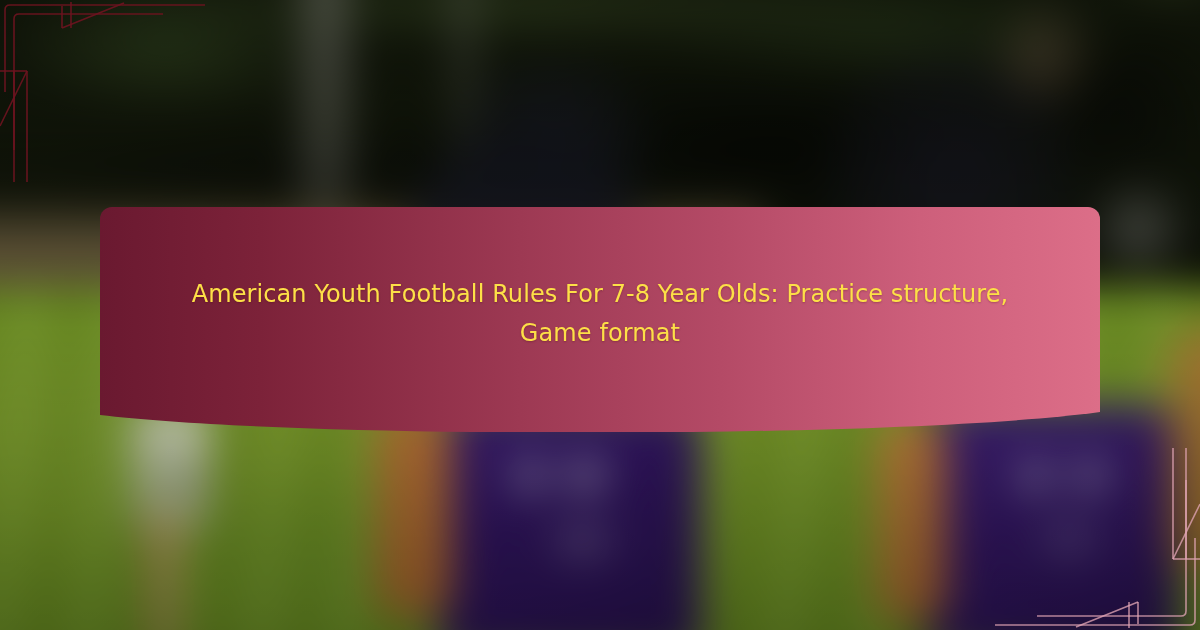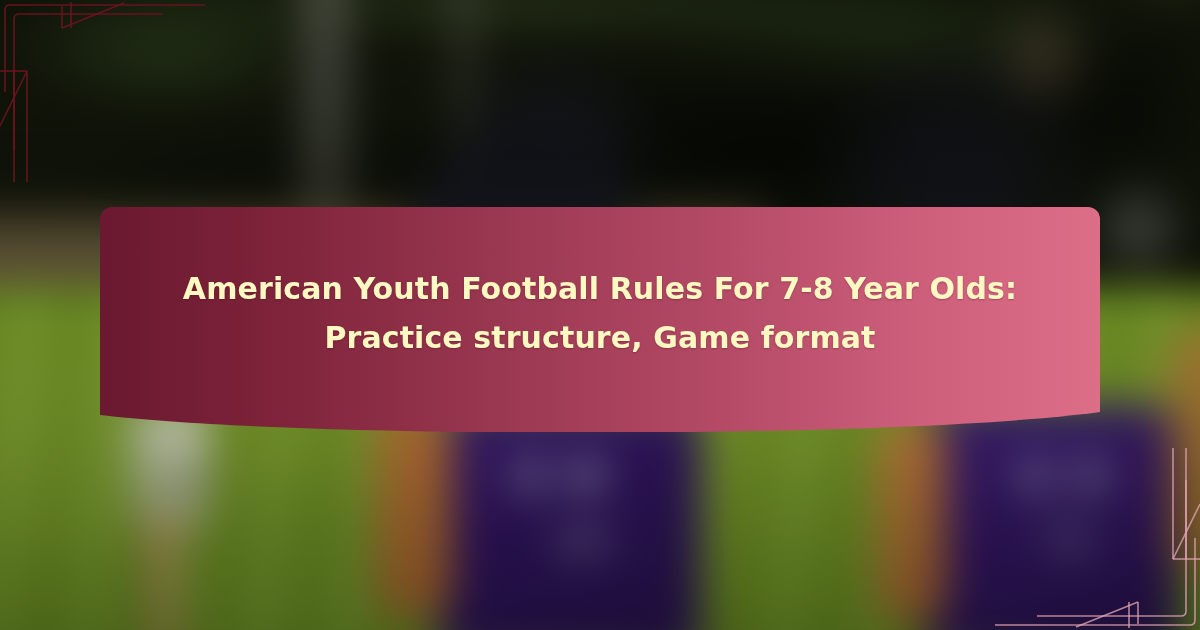--- a/index.html
+++ b/index.html
@@ -205,24 +205,24 @@
   }
   .title-card-shape {
     position:absolute; inset:0;
     width:100%; height:100%;
   }
   .title-text {
     position:absolute; inset:0;
     display:flex; align-items:center; justify-content:center;
     padding:0 62px 12px 62px;
     text-align:center;
-    color:#fef9c3;
+    color:#fde047;
     font-family:"DejaVu Sans", sans-serif;
-    font-size:30px;
-    font-weight:700;
+    font-size:24px;
+    font-weight:400;
     line-height:1.62;
     letter-spacing:.1px;
     text-shadow:0 1px 2px rgba(70,10,28,.30);
   }
 </style>
 </head>
 <body>
 
 <div class="canvas">
 

